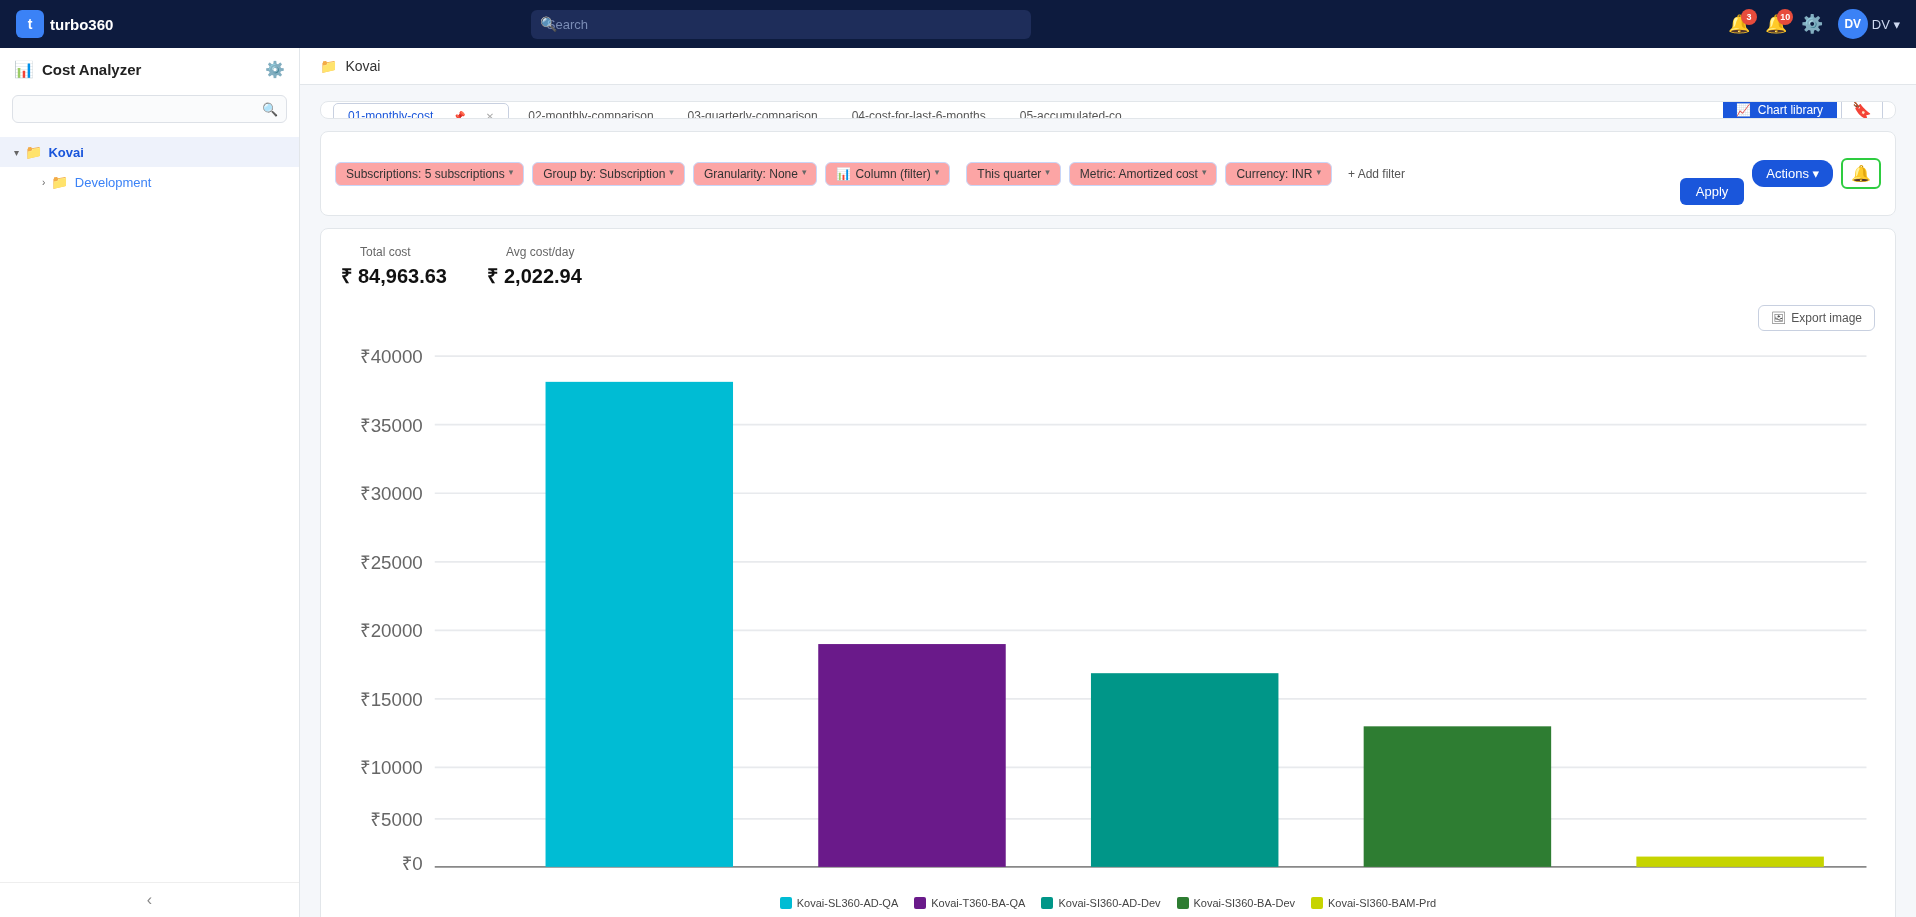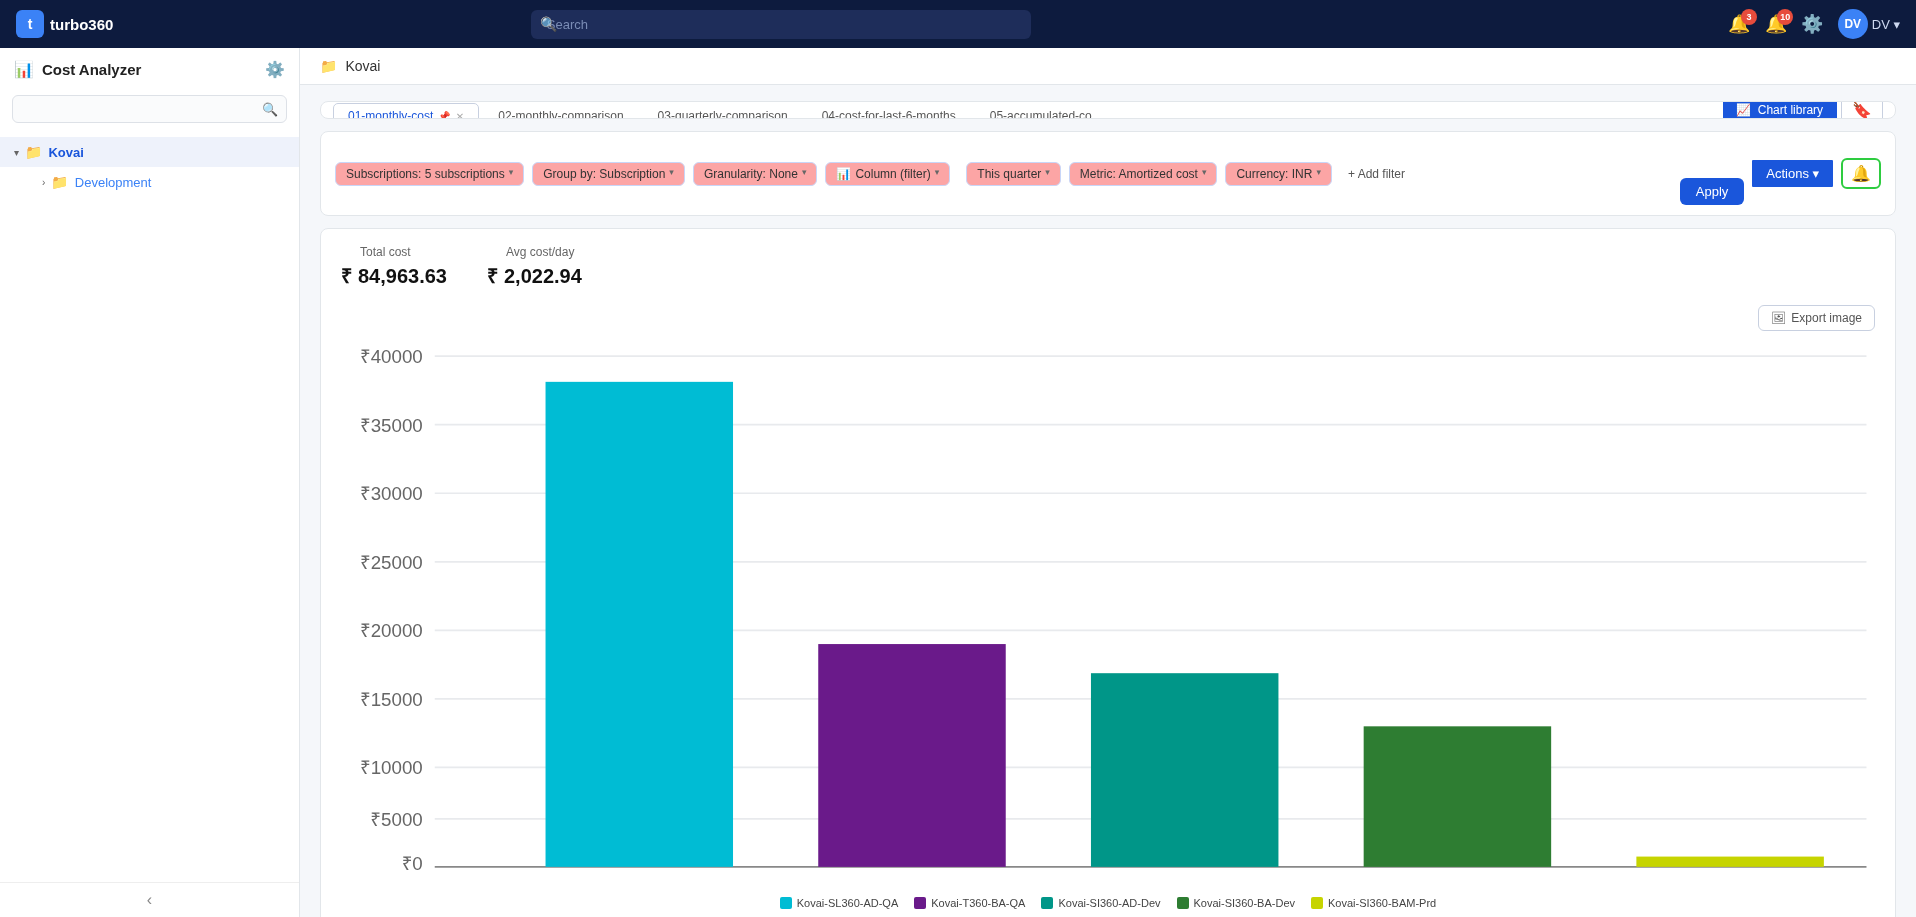--- a/index.html
+++ b/index.html
@@ -54,37 +54,37 @@
     
     .main-tabs { display: flex; background: #fff; border-bottom: 1px solid #e2e6ea; padding: 0 20px; }
     .main-tab { padding: 14px 40px; font-size: 13px; color: #555; cursor: pointer; border-bottom: 2px solid transparent; white-space: nowrap; }
     .main-tab.active { background: #e8ecf8; color: #333; border-radius: 6px 6px 0 0; border-bottom: 2px solid #3b82f6; font-weight: 500; }
 
     
     .content { flex: 1; padding: 16px 20px; overflow-y: auto; display: flex; flex-direction: column; gap: 12px; }
 
     
     .subtabs-bar { background: #fff; border: 1px solid #e2e6ea; border-radius: 8px; padding: 8px 12px; display: flex; align-items: center; gap: 4px; overflow: hidden; }
-    .subtab { padding: 5px 14px; border-radius: 5px; font-size: 12px; cursor: pointer; white-space: nowrap; color: #555; border: 1px solid transparent; display: flex; align-items: center; gap: 5px; margin-top: 12px; }
+    .subtab { padding: 5px 14px; border-radius: 5px; font-size: 12px; cursor: pointer; white-space: nowrap; color: #555; border: 1px solid transparent; display: flex; align-items: center; gap: 20px; margin-top: 12px; }
     .subtab.active { background: #fff; border: 1px solid #c8d0e0; color: #1a56db; font-weight: 500; }
     .subtab .pin-icon { font-size: 10px; color: #888; }
     .subtab .close-icon { font-size: 10px; color: #aaa; cursor: pointer; }
     .subtab-scrollable { display: flex; gap: 4px; overflow-x: auto; scrollbar-width: none; flex: 1; }
     .subtab-scrollable::-webkit-scrollbar { display: none; }
     .chart-library-btn { background: #1a56db; color: #fff; border: none; border-radius: 6px; padding: 6px 14px; font-size: 12px; cursor: pointer; display: flex; align-items: center; gap: 6px; white-space: nowrap; margin-left: auto; font-weight: 500; }
     .bookmark-btn { background: #fff; border: 1px solid #c8d0e0; border-radius: 6px; padding: 6px 10px; cursor: pointer; color: #555; font-size: 16px; }
 
     
     .filters-bar { background: #fff; border: 1px solid #e2e6ea; border-radius: 8px; padding: 10px 14px; display: flex; align-items: center; gap: 8px; flex-wrap: wrap; }
     .filter-pill { display: flex; align-items: flex-start; gap: 4px; background: #fca5a5; border: 1px solid #c8d6f8; border-radius: 6px; padding: 4px 10px; font-size: 12px; color: #333; cursor: pointer; white-space: nowrap; }
     .filter-pill .arrow { font-size: 9px; color: #666; }
     .add-filter-btn { display: flex; align-items: center; gap: 4px; color: #555; font-size: 12px; cursor: pointer; padding: 4px 8px; }
     .filter-actions { margin-left: auto; display: flex; align-items: center; gap: 8px; }
     .apply-btn { background: #1a56db; color: #fff; border: none; border-radius: 6px; padding: 6px 16px; font-size: 13px; cursor: pointer; font-weight: 500; margin-top: 36px; }
-    .actions-btn { background: #1a56db; color: #fff; border: none; border-radius: 1px; padding: 6px 14px; font-size: 13px; cursor: pointer; font-weight: 500; display: flex; align-items: center; gap: 5px; }
+    .actions-btn { background: #1a56db; color: #fff; border: none; border-radius: 12px; padding: 6px 14px; font-size: 13px; cursor: pointer; font-weight: 500; display: flex; align-items: center; gap: 5px; }
     .alert-btn { background: #fff; border: 2px solid #2ecc40; border-radius: 6px; padding: 4px 8px; font-size: 16px; cursor: pointer; color: #555; display: flex; align-items: center; justify-content: center; }
 
     
     .chart-area { background: #fff; border: 1px solid #e2e6ea; border-radius: 8px; padding: 16px 20px; flex: 1; display: flex; flex-direction: column; }
     .chart-stats { display: flex; gap: 40px; margin-bottom: 16px; }
     .stat-label { font-size: 12px; color: #666; margin-bottom: 3px; margin-left: 19px; }
     .stat-value { font-size: 20px; font-weight: 700; color: #111; }
     .chart-header-actions { display: flex; justify-content: flex-end; margin-bottom: 8px; }
     .export-btn { background: #fff; border: 1px solid #c8d0e0; border-radius: 6px; padding: 5px 12px; font-size: 12px; cursor: pointer; color: #555; display: flex; align-items: center; gap: 5px; }
     .chart-wrapper { flex: 1; position: relative; min-height: 320px; }

